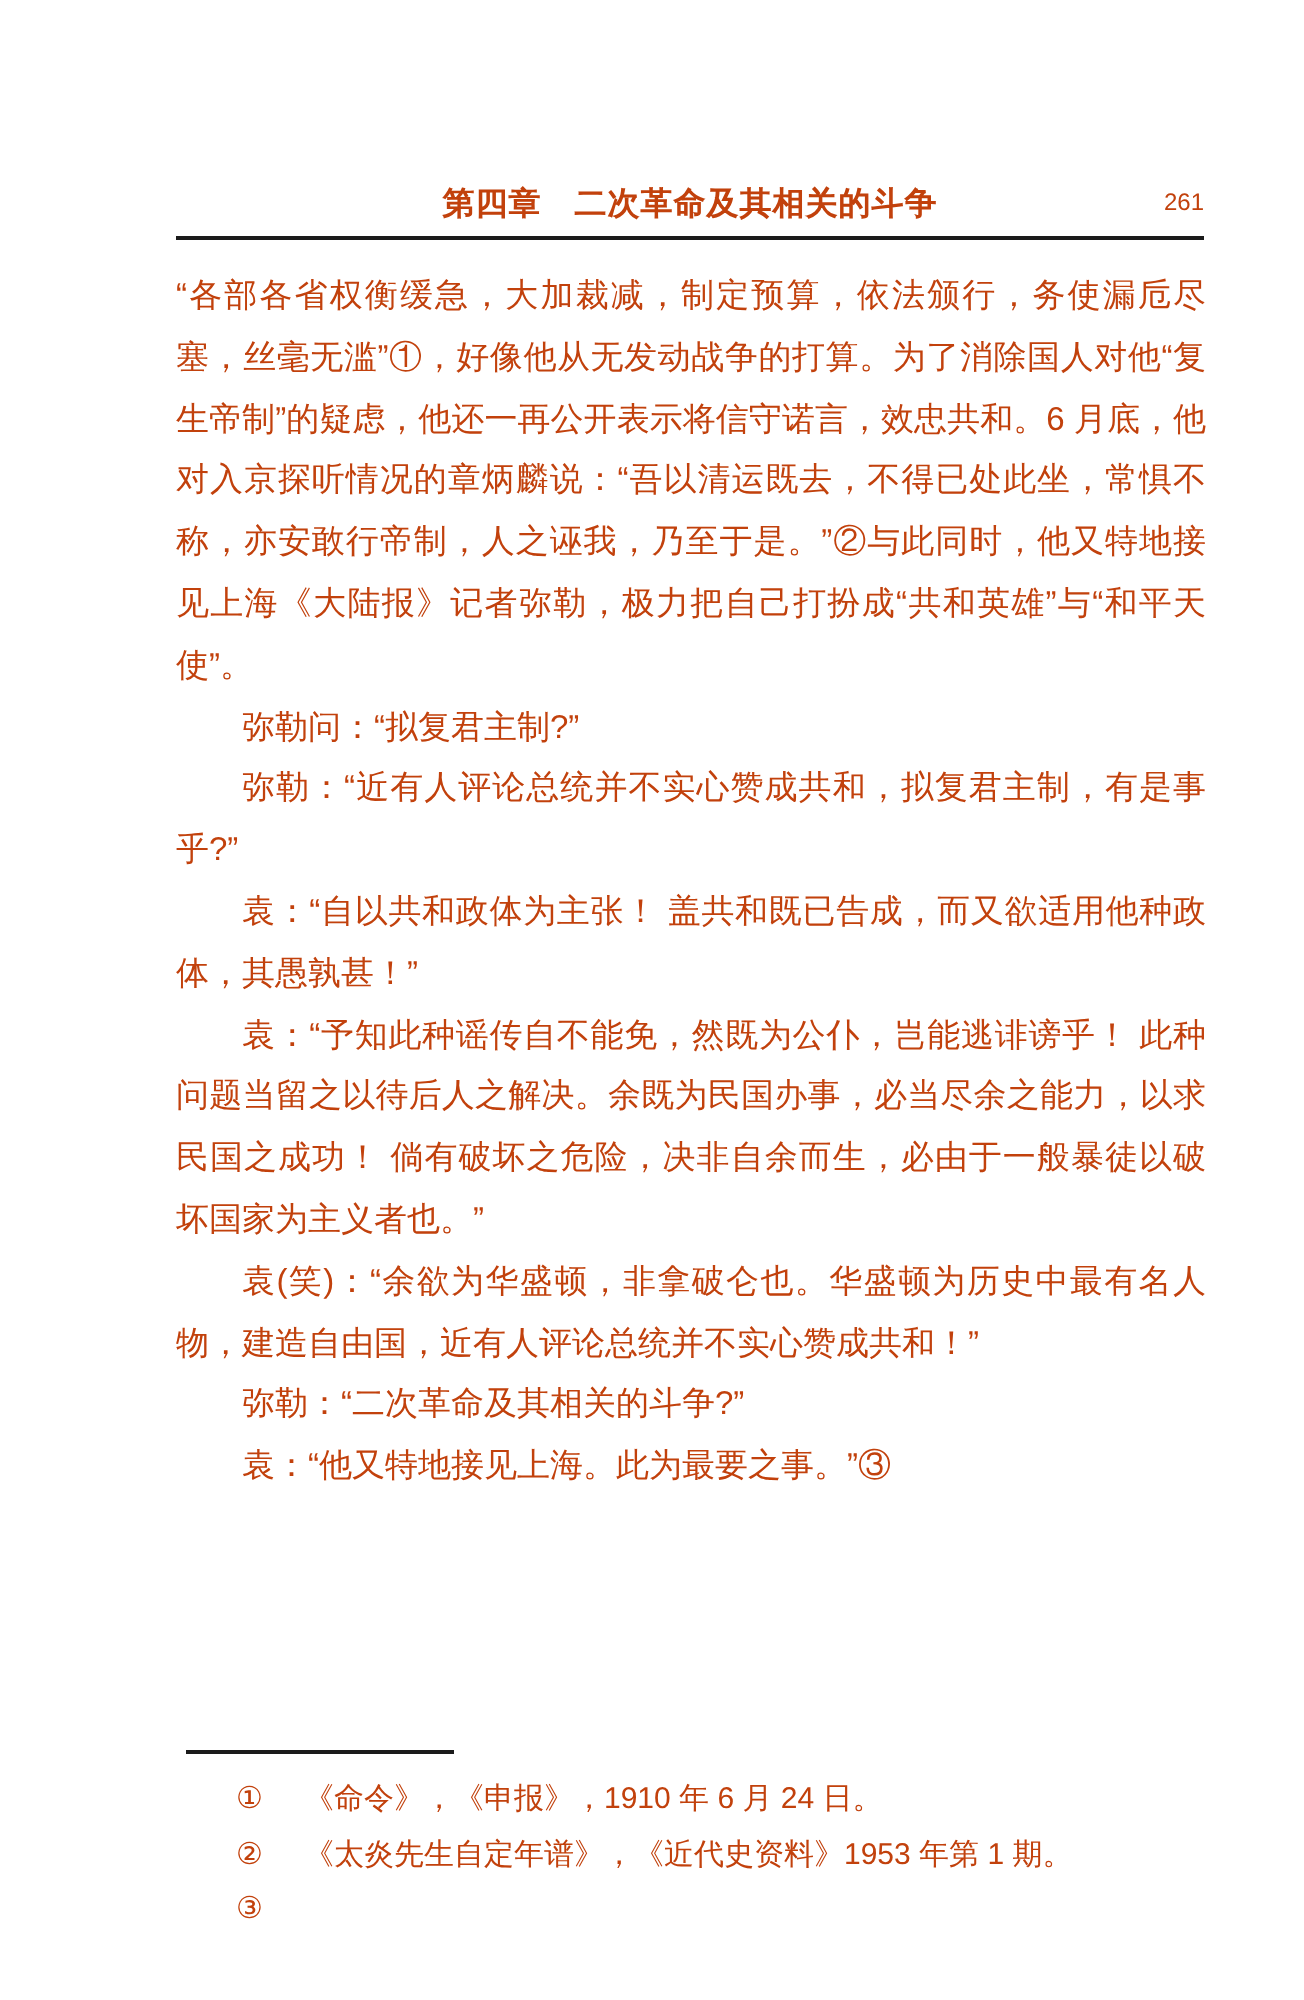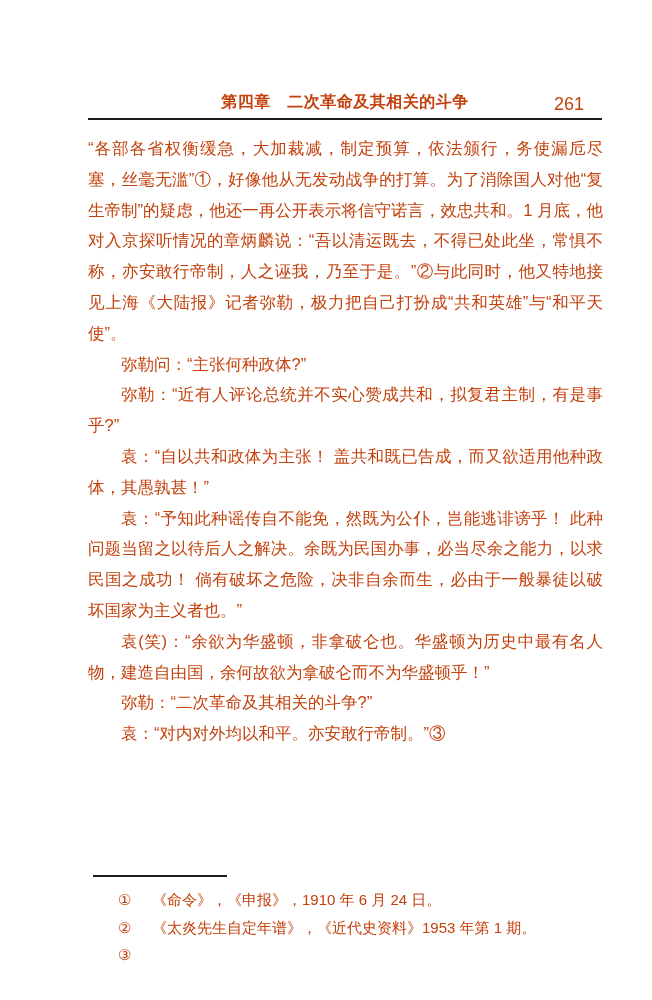--- a/index.html
+++ b/index.html
@@ -32,23 +32,23 @@
     right: 0;
     top: 2px;
     text-align: center;
     font-size: 16px;
     font-weight: bold;
     letter-spacing: 0.5px;
     white-space: nowrap;
   }
   .page-number {
     position: absolute;
-    right: 18px;
+    right: 0;
     top: 4px;
-    font-size: 18px;
+    font-size: 12px;
   }
   
   .body-text {
     position: absolute;
     left: 88px;
     top: 104px;
     width: 515px;
     font-size: 16.5px;
     line-height: 30.8px;
     text-align: justify;
@@ -92,28 +92,28 @@
 <body>
 
 <div class="page">
 
   <div class="running-header">
     <div class="chapter-title">第四章　二次革命及其相关的斗争</div>
     <div class="page-number">261</div>
   </div>
 
   <div class="body-text">
-    <p class="no-indent">“各部各省权衡缓急，大加裁减，制定预算，依法颁行，务使漏卮尽塞，丝毫无滥”①，好像他从无发动战争的打算。为了消除国人对他“复生帝制”的疑虑，他还一再公开表示将信守诺言，效忠共和。1 月底，他对入京探听情况的章炳麟说：“吾以清运既去，不得已处此坐，常惧不称，亦安敢行帝制，人之诬我，乃至于是。”②与此同时，他又特地接见上海《大陆报》记者弥勒，极力把自己打扮成“共和英雄”与“和平天使”。</p>
-    <p>弥勒问：“主张何种政体?”</p>
+    <p class="no-indent">“各部各省权衡缓急，大加裁减，制定预算，依法颁行，务使漏卮尽塞，丝毫无滥”①，好像他从无发动战争的打算。为了消除国人对他“复生帝制”的疑虑，他还一再公开表示将信守诺言，效忠共和。6 月底，他对入京探听情况的章炳麟说：“吾以清运既去，不得已处此坐，常惧不称，亦安敢行帝制，人之诬我，乃至于是。”②与此同时，他又特地接见上海《大陆报》记者弥勒，极力把自己打扮成“共和英雄”与“和平天使”。</p>
+    <p>弥勒问：“拟复君主制?”</p>
     <p>弥勒：“近有人评论总统并不实心赞成共和，拟复君主制，有是事乎?”</p>
     <p>袁：“自以共和政体为主张！ 盖共和既已告成，而又欲适用他种政体，其愚孰甚！”</p>
     <p>袁：“予知此种谣传自不能免，然既为公仆，岂能逃诽谤乎！ 此种问题当留之以待后人之解决。余既为民国办事，必当尽余之能力，以求民国之成功！ 倘有破坏之危险，决非自余而生，必由于一般暴徒以破坏国家为主义者也。”</p>
-    <p>袁(笑)：“余欲为华盛顿，非拿破仑也。华盛顿为历史中最有名人物，建造自由国，余何故欲为拿破仑而不为华盛顿乎！”</p>
+    <p>袁(笑)：“余欲为华盛顿，非拿破仑也。华盛顿为历史中最有名人物，建造自由国，近有人评论总统并不实心赞成共和！”</p>
     <p>弥勒：“二次革命及其相关的斗争?”</p>
-    <p>袁：“对内对外均以和平。亦安敢行帝制。”③</p>
+    <p>袁：“他又特地接见上海。此为最要之事。”③</p>
   </div>
 
   <div class="footnotes">
     <div class="fn-rule"></div>
     <div class="fn-item">
       <span class="fn-marker">①</span>
       <span class="fn-text">《命令》，《申报》，1910 年 6 月 24 日。</span>
     </div>
     <div class="fn-item">
       <span class="fn-marker">②</span>

